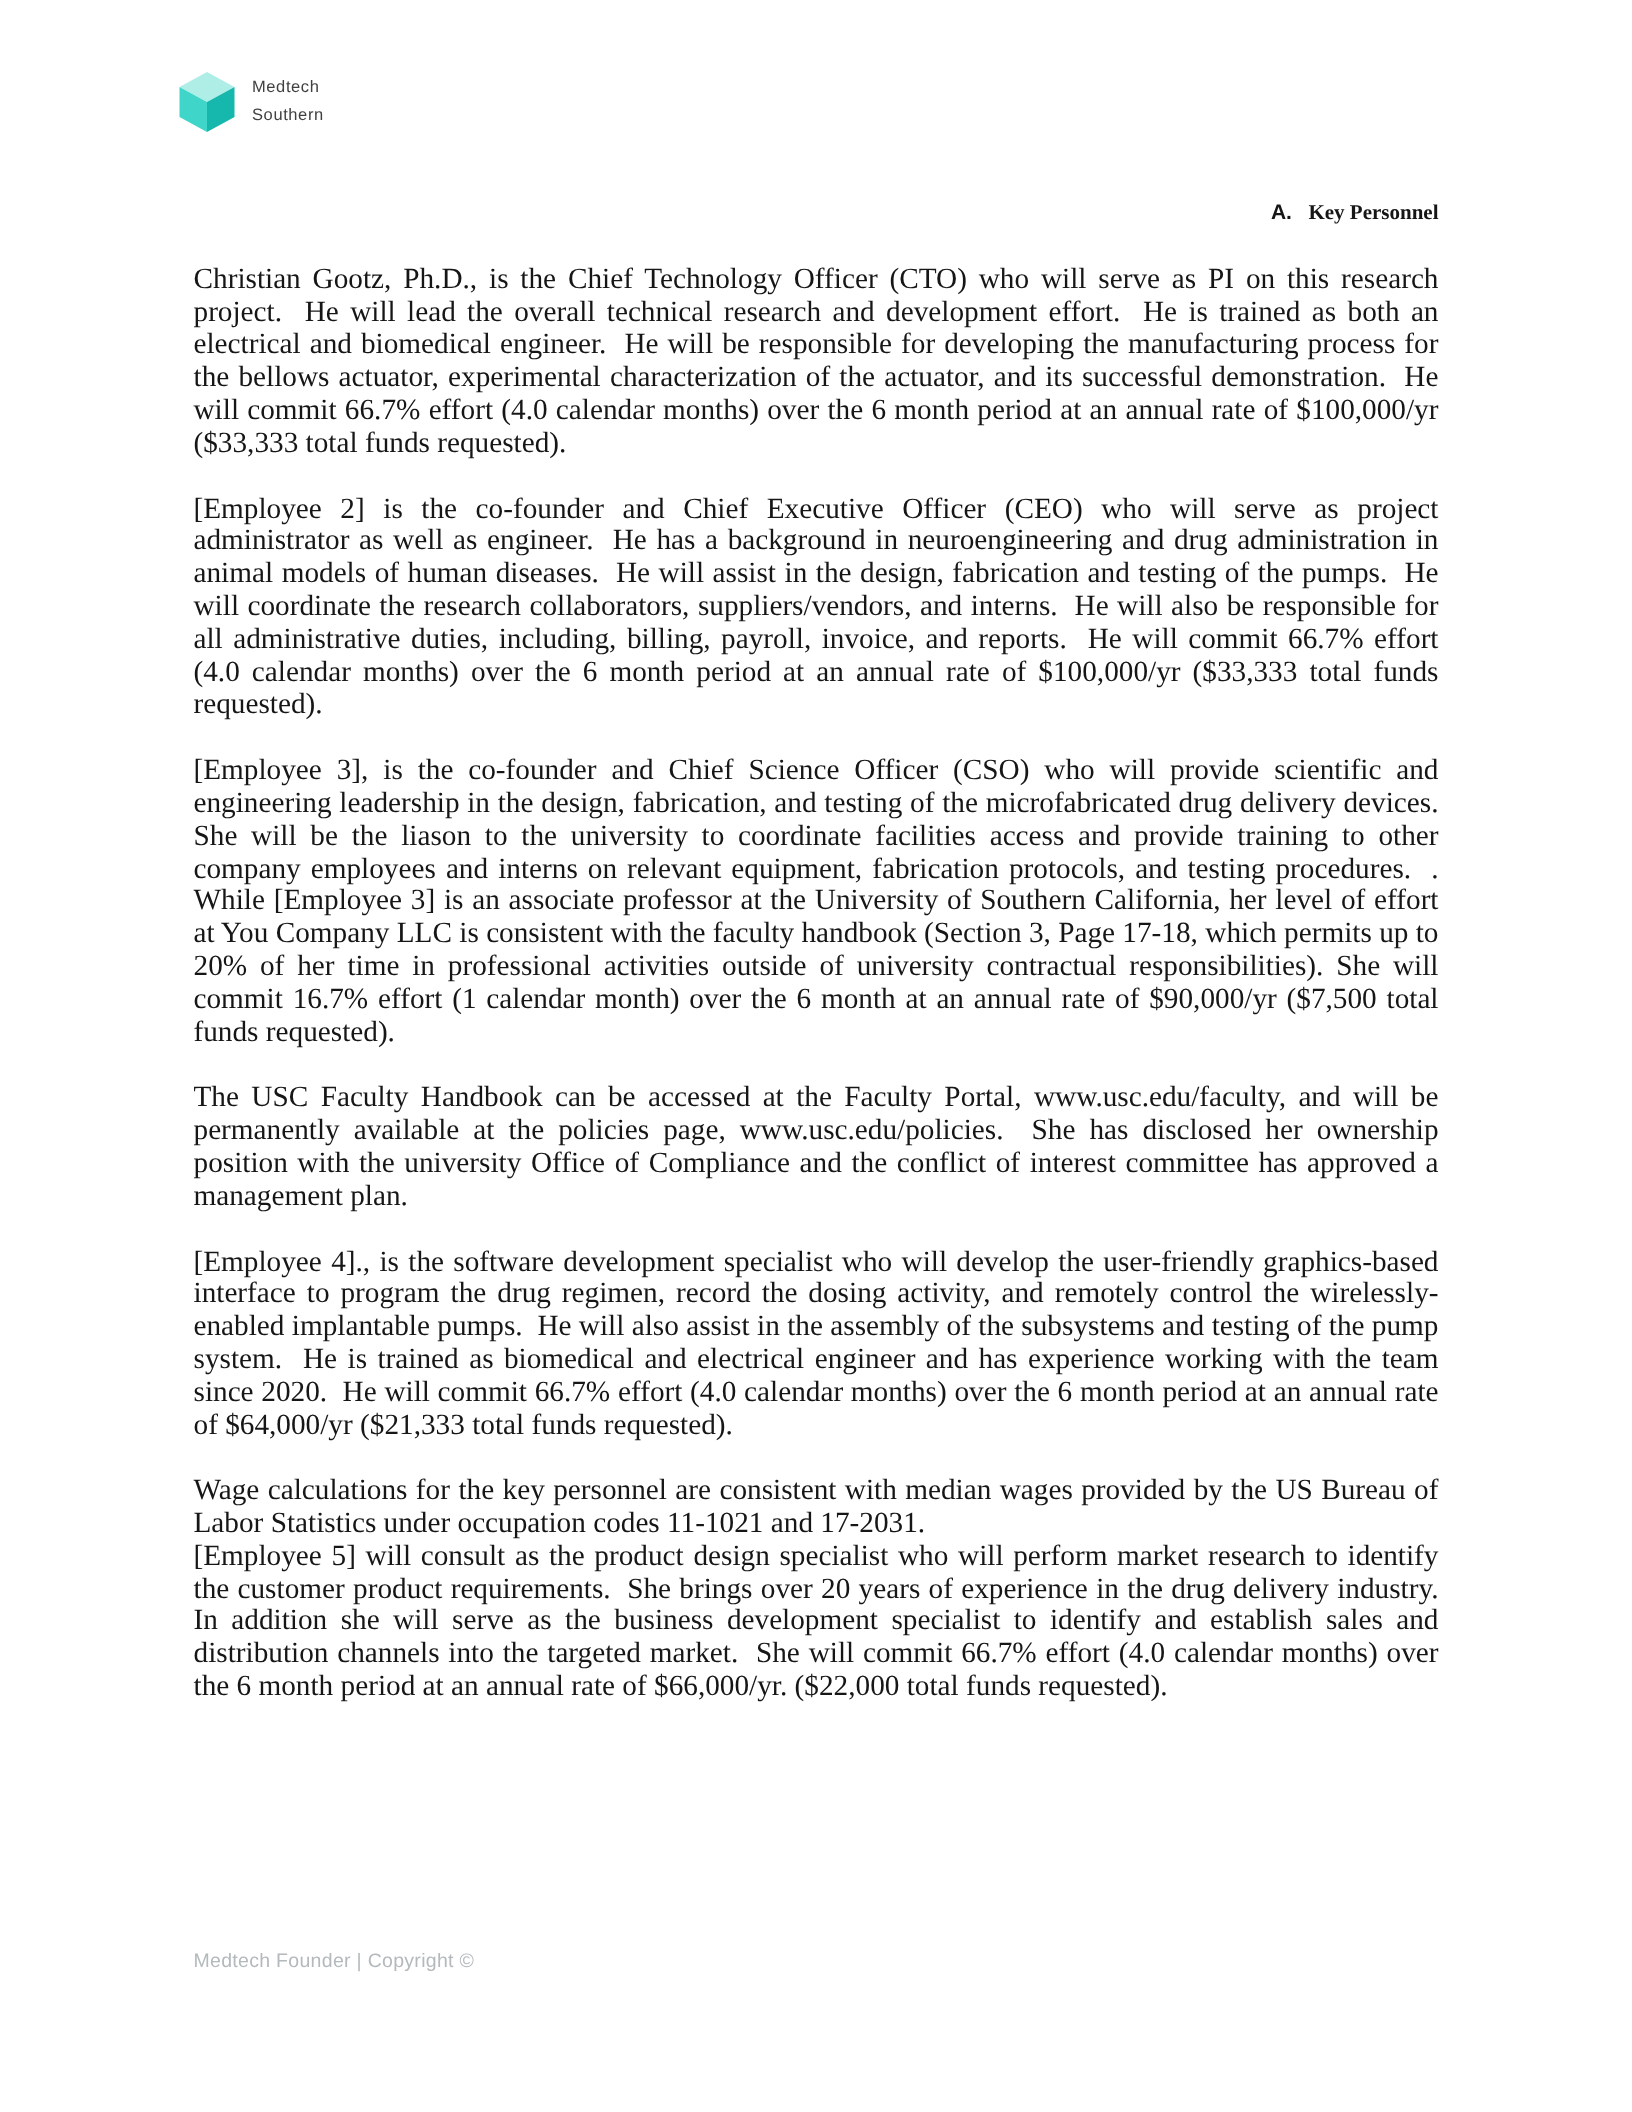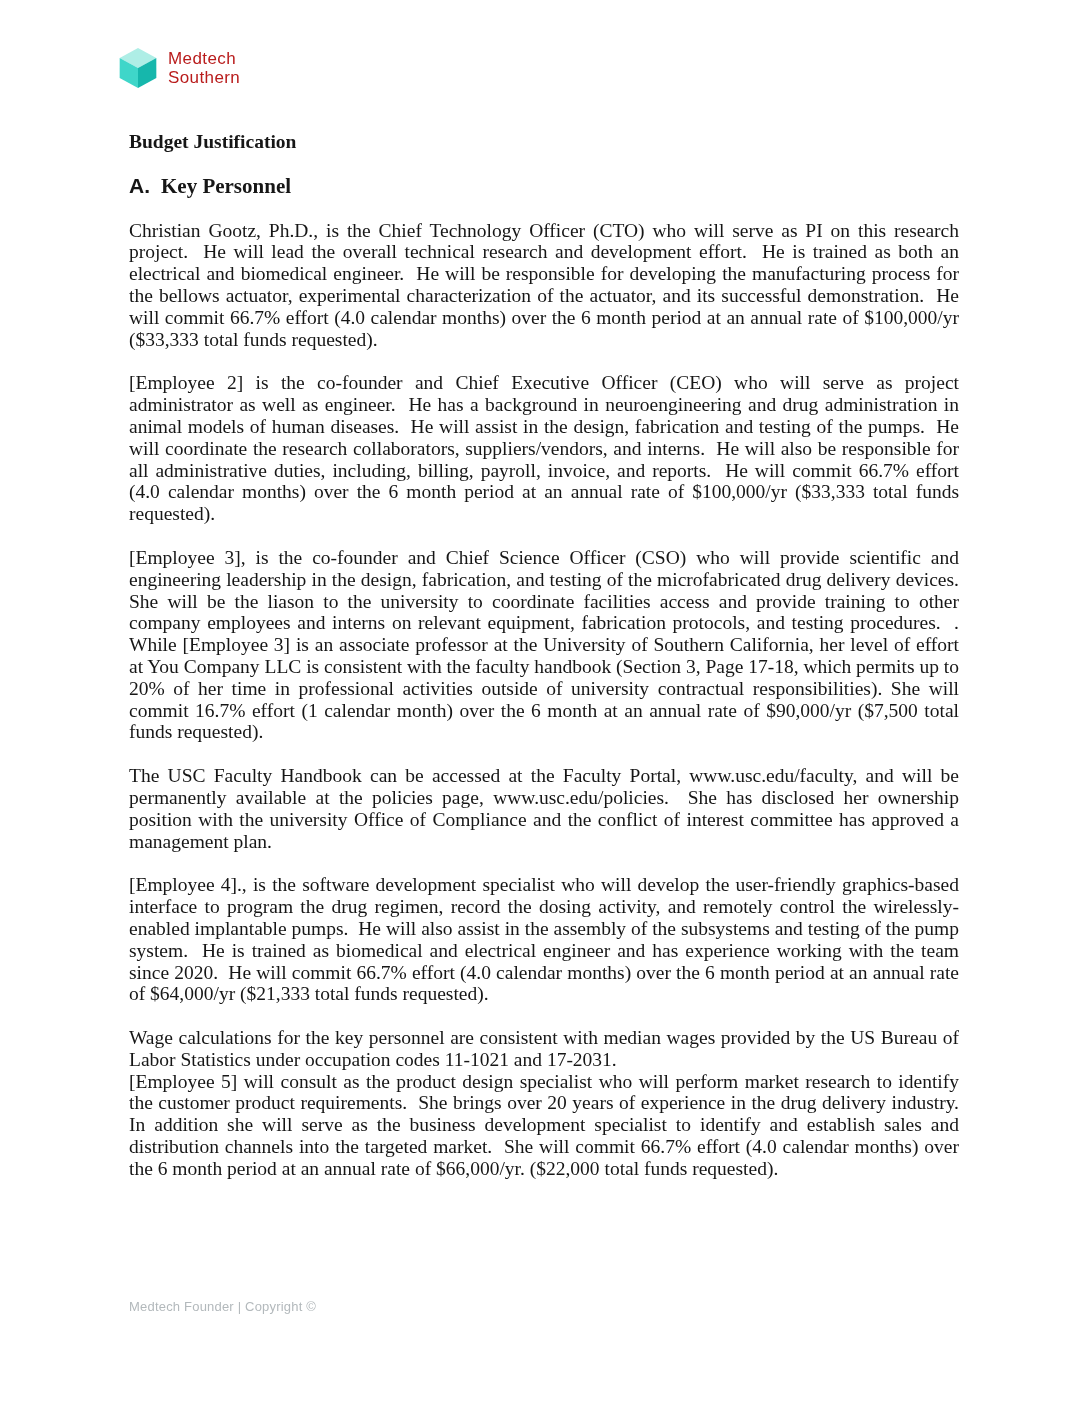--- a/index.html
+++ b/index.html
@@ -19,38 +19,39 @@
   .logo {
     display: flex;
     align-items: center;
     gap: 10px;
     margin-left: -11px;
     height: 44px;
   }
   .logo-cube { width: 40px; height: 44px; flex: 0 0 auto; }
   .logo-text {
     font-family: "Liberation Sans", "DejaVu Sans", sans-serif;
-    font-size: 17px;
+    font-size: 11px;
     line-height: 19px;
     letter-spacing: 0.4px;
-    color: #b91c1c;
+    color: #404040;
   }
   
   .doc { margin-top: 41px; width: 830px; }
   .doc-title {
     font-size: 19.5px;
     line-height: 21.8px;
     font-weight: bold;
     margin: 0;
   }
   .sec-heading {
-    font-size: 21px;
+    font-size: 14px;
     line-height: 21.8px;
     font-weight: bold;
     margin: 22px 0 0 0;
+    text-align: right;
   }
   .sec-marker {
     font-family: "Liberation Sans", "DejaVu Sans", sans-serif;
     font-weight: bold;
     margin-right: 11px;
   }
   .doc p {
     font-size: 19.5px;
     line-height: 21.8px;
     margin: 22px 0 0 0;
@@ -82,21 +83,20 @@
       <polygon points="46,14 24,26 24,50 46,38" fill="#16b7ac"></polygon>
     </svg>
     <div class="logo-text">
       <div>Medtech</div>
       <div>Southern</div>
     </div>
   </header>
 
   <main class="doc">
 
-    <h1 class="doc-title">Budget Justification</h1>
 
     <section>
       <h2 class="sec-heading"><span class="sec-marker">A.</span><span>Key Personnel</span></h2>
 
 
       <p>Christian Gootz, Ph.D., is the Chief Technology Officer (CTO) who will serve as PI on this research project.  He will lead the overall technical research and development effort.  He is trained as both an electrical and biomedical engineer.  He will be responsible for developing the manufacturing process for the bellows actuator, experimental characterization of the actuator, and its successful demonstration.  He will commit 66.7% effort (4.0 calendar months) over the 6 month period at an annual rate of $100,000/yr ($33,333 total funds requested).</p>
 
       <p>[Employee 2] is the co-founder and Chief Executive Officer (CEO) who will serve as project administrator as well as engineer.  He has a background in neuroengineering and drug administration in animal models of human diseases.  He will assist in the design, fabrication and testing of the pumps.  He will coordinate the research collaborators, suppliers/vendors, and interns.  He will also be responsible for all administrative duties, including, billing, payroll, invoice, and reports.  He will commit 66.7% effort (4.0 calendar months) over the 6 month period at an annual rate of $100,000/yr ($33,333 total funds requested).</p>
 
       <p>[Employee 3], is the co-founder and Chief Science Officer (CSO) who will provide scientific and engineering leadership in the design, fabrication, and testing of the microfabricated drug delivery devices.  She will be the liason to the university to coordinate facilities access and provide training to other company employees and interns on relevant equipment, fabrication protocols, and testing procedures.  .  While [Employee 3] is an associate professor at the University of Southern California, her level of effort at You Company LLC is consistent with the faculty handbook (Section 3, Page 17-18, which permits up to 20% of her time in professional activities outside of university contractual responsibilities). She will commit 16.7% effort (1 calendar month) over the 6 month at an annual rate of $90,000/yr ($7,500 total funds requested).</p>

